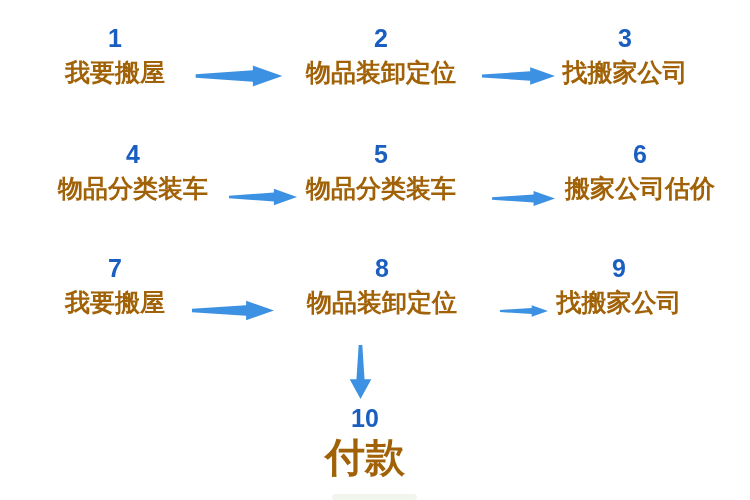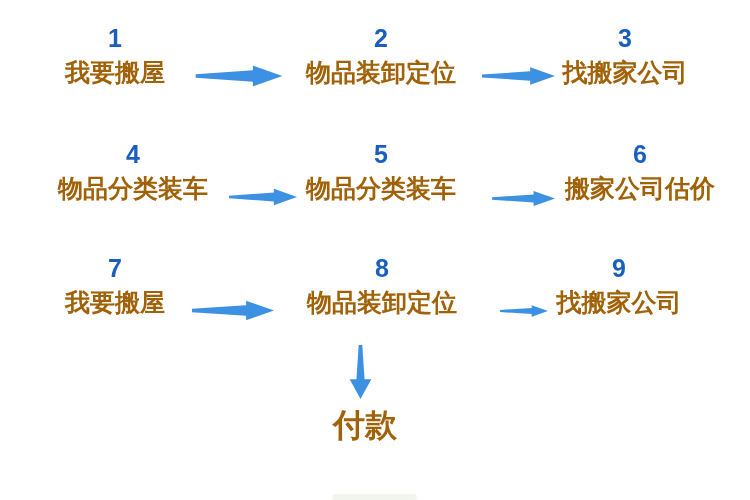--- a/index.html
+++ b/index.html
@@ -27,21 +27,21 @@
   .step .label{
     color:#a16207;
     font-size:25px;
     font-weight:700;
     line-height:32px;
     margin-top:2px;
     white-space:nowrap;
   }
   .step.final .num{font-size:25px;}
   .step.final .label{
-    font-size:32px;
+    font-size:40px;
     line-height:42px;
   }
   .arrow{
     position:absolute;
     display:block;
   }
   .cropped-bottom{
     position:absolute;
     left:332px;top:494px;
     width:85px;height:6px;
@@ -121,18 +121,19 @@
   <div class="step" style="left:544px;top:252px;width:150px;">
     <div class="num">9</div>
     <div class="label">找搬家公司</div>
   </div>
 
   <svg class="arrow" style="left:347px;top:343px;" width="27" height="58" viewBox="0 0 30 60">
     <polygon points="13,0 17,0 19.5,38 27,38 15,60 3,38 10.5,38" fill="#3d91e2"></polygon>
   </svg>
 
   <div class="step final" style="left:300px;top:402px;width:130px;">
+    <div class="num">10</div>
     <div class="label">付款</div>
   </div>
 
   <div class="cropped-bottom"></div>
 
 </div>
 
 </body></html>

